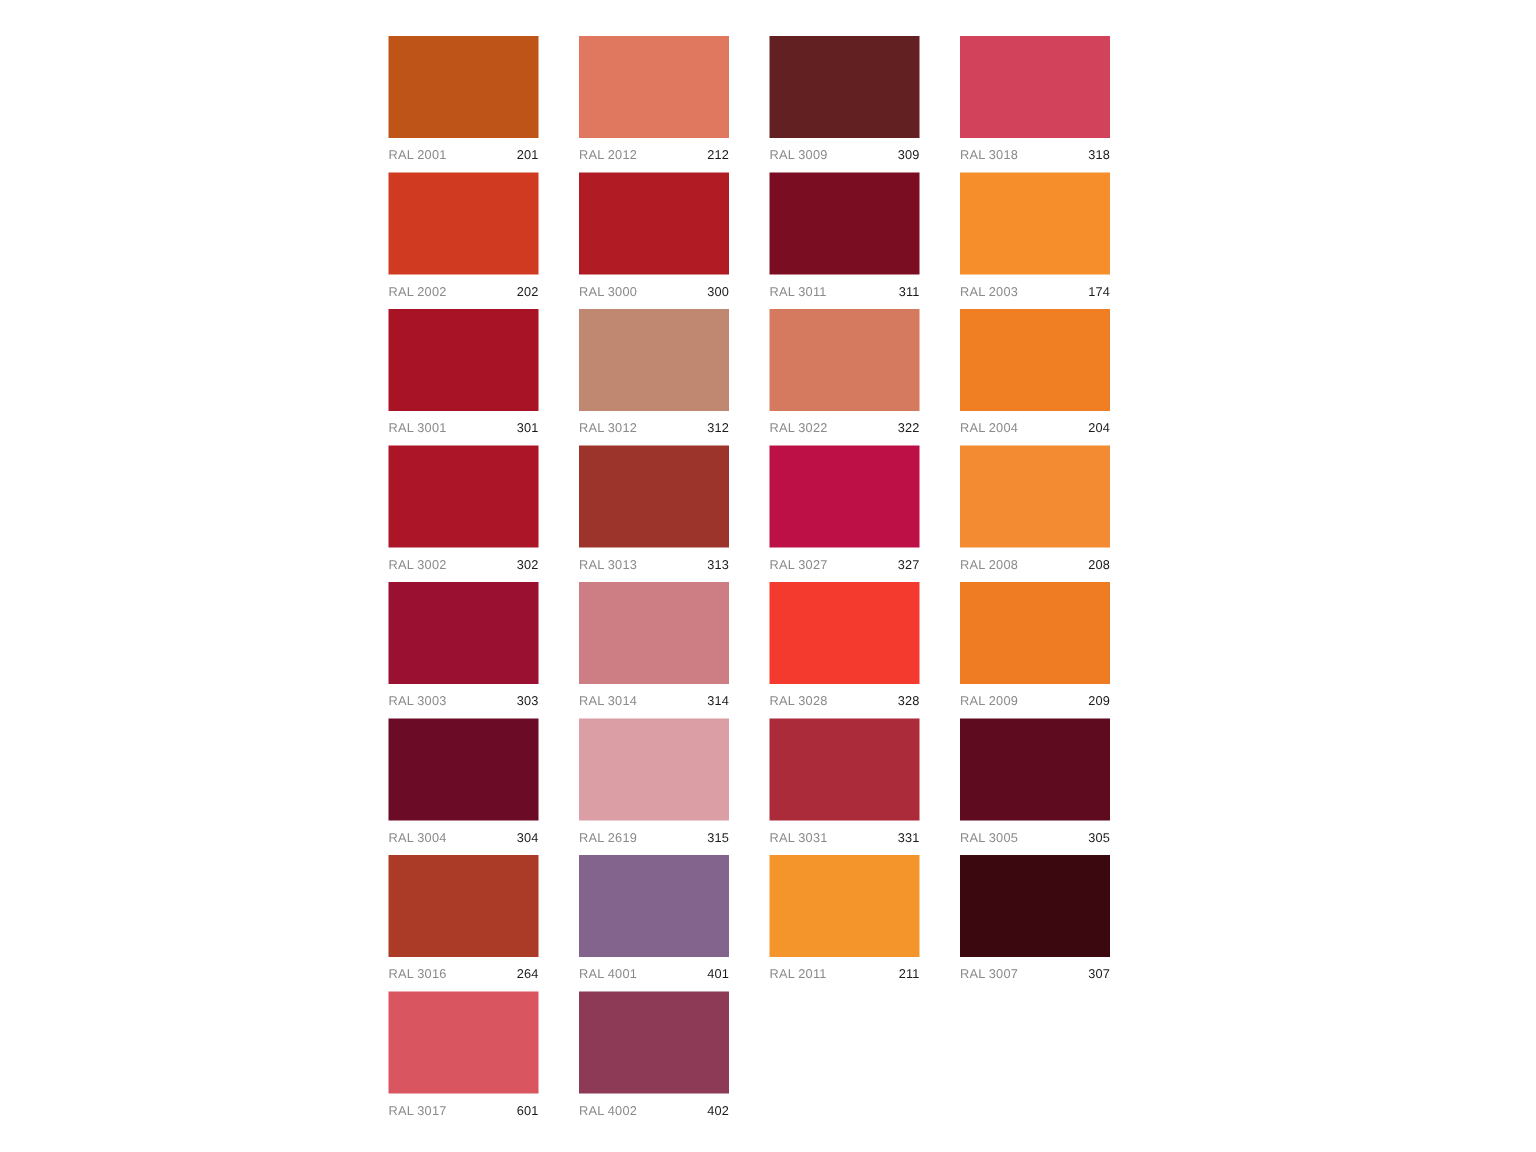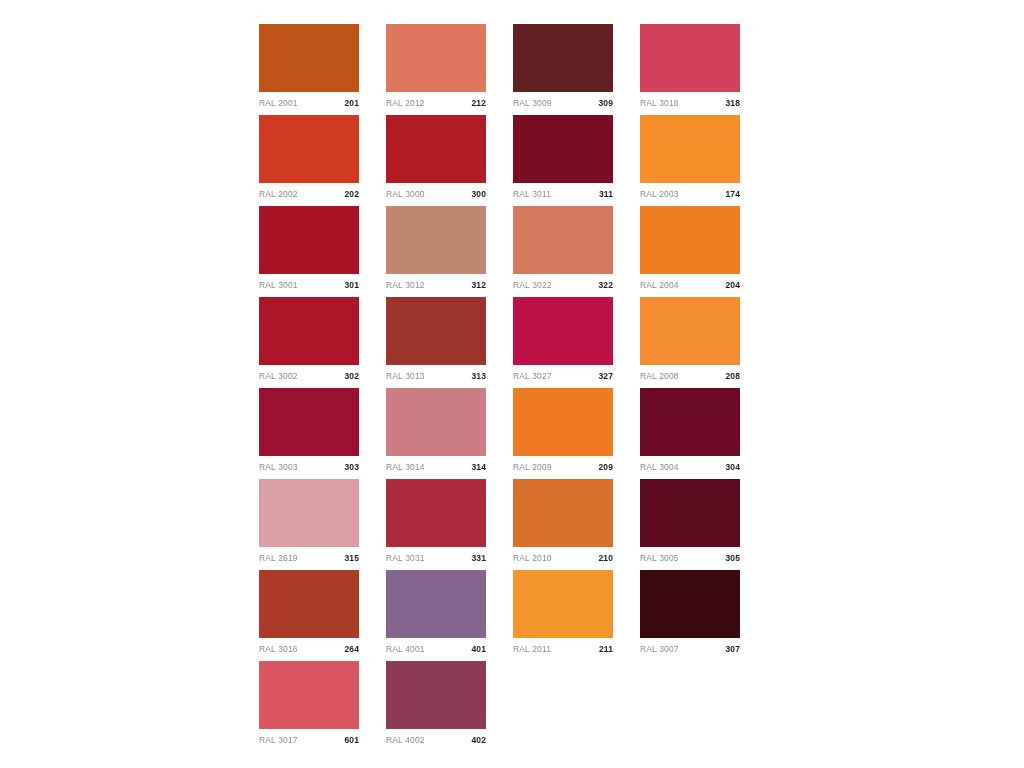--- a/index.html
+++ b/index.html
@@ -52,21 +52,21 @@
   }
   .swatch-name {
     font-size: 8.5px;
     color: #8a8a8a;
     letter-spacing: 0.15px;
     font-weight: 400;
   }
   .swatch-code {
     font-size: 8.5px;
     color: #1b1b1b;
-    font-weight: 700;
+    font-weight: 400;
     letter-spacing: 0.1px;
   }
 </style>
 </head>
 <body>
 
 <div id="chart-root">
   <div class="swatch-grid">
       <div class="swatch-cell">
         <span class="swatch-color" style="background: rgb(191, 84, 24);"></span>
@@ -188,20 +188,27 @@
         </div>
       </div>
       <div class="swatch-cell">
         <span class="swatch-color" style="background: rgb(205, 125, 132);"></span>
         <div class="swatch-caption">
           <span class="swatch-name">RAL 3014</span>
           <span class="swatch-code">314</span>
         </div>
       </div>
       <div class="swatch-cell">
+        <span class="swatch-color" style="background: rgb(244, 58, 46);"></span>
+        <div class="swatch-caption">
+          <span class="swatch-name">RAL 3028</span>
+          <span class="swatch-code">328</span>
+        </div>
+      </div>
+      <div class="swatch-cell">
         <span class="swatch-color" style="background: rgb(239, 123, 35);"></span>
         <div class="swatch-caption">
           <span class="swatch-name">RAL 2009</span>
           <span class="swatch-code">209</span>
         </div>
       </div>
       <div class="swatch-cell">
         <span class="swatch-color" style="background: rgb(107, 11, 38);"></span>
         <div class="swatch-caption">
           <span class="swatch-name">RAL 3004</span>
@@ -213,27 +220,20 @@
         <div class="swatch-caption">
           <span class="swatch-name">RAL 2619</span>
           <span class="swatch-code">315</span>
         </div>
       </div>
       <div class="swatch-cell">
         <span class="swatch-color" style="background: rgb(171, 43, 58);"></span>
         <div class="swatch-caption">
           <span class="swatch-name">RAL 3031</span>
           <span class="swatch-code">331</span>
-        </div>
-      </div>
-      <div class="swatch-cell">
-        <span class="swatch-color" style="background: rgb(217, 112, 44);"></span>
-        <div class="swatch-caption">
-          <span class="swatch-name">RAL 2010</span>
-          <span class="swatch-code">210</span>
         </div>
       </div>
       <div class="swatch-cell">
         <span class="swatch-color" style="background: rgb(94, 11, 32);"></span>
         <div class="swatch-caption">
           <span class="swatch-name">RAL 3005</span>
           <span class="swatch-code">305</span>
         </div>
       </div>
       <div class="swatch-cell">

